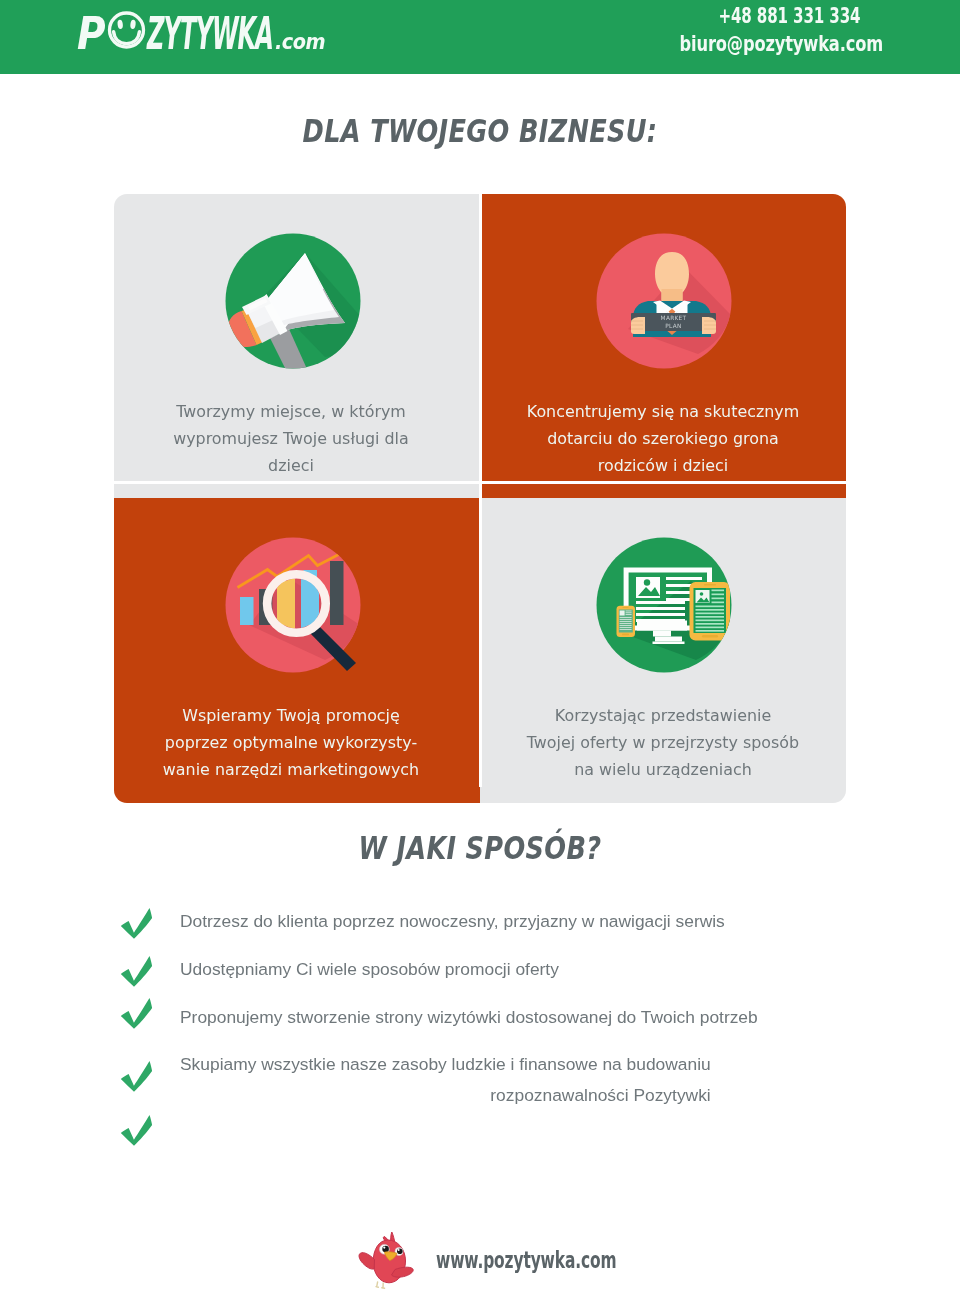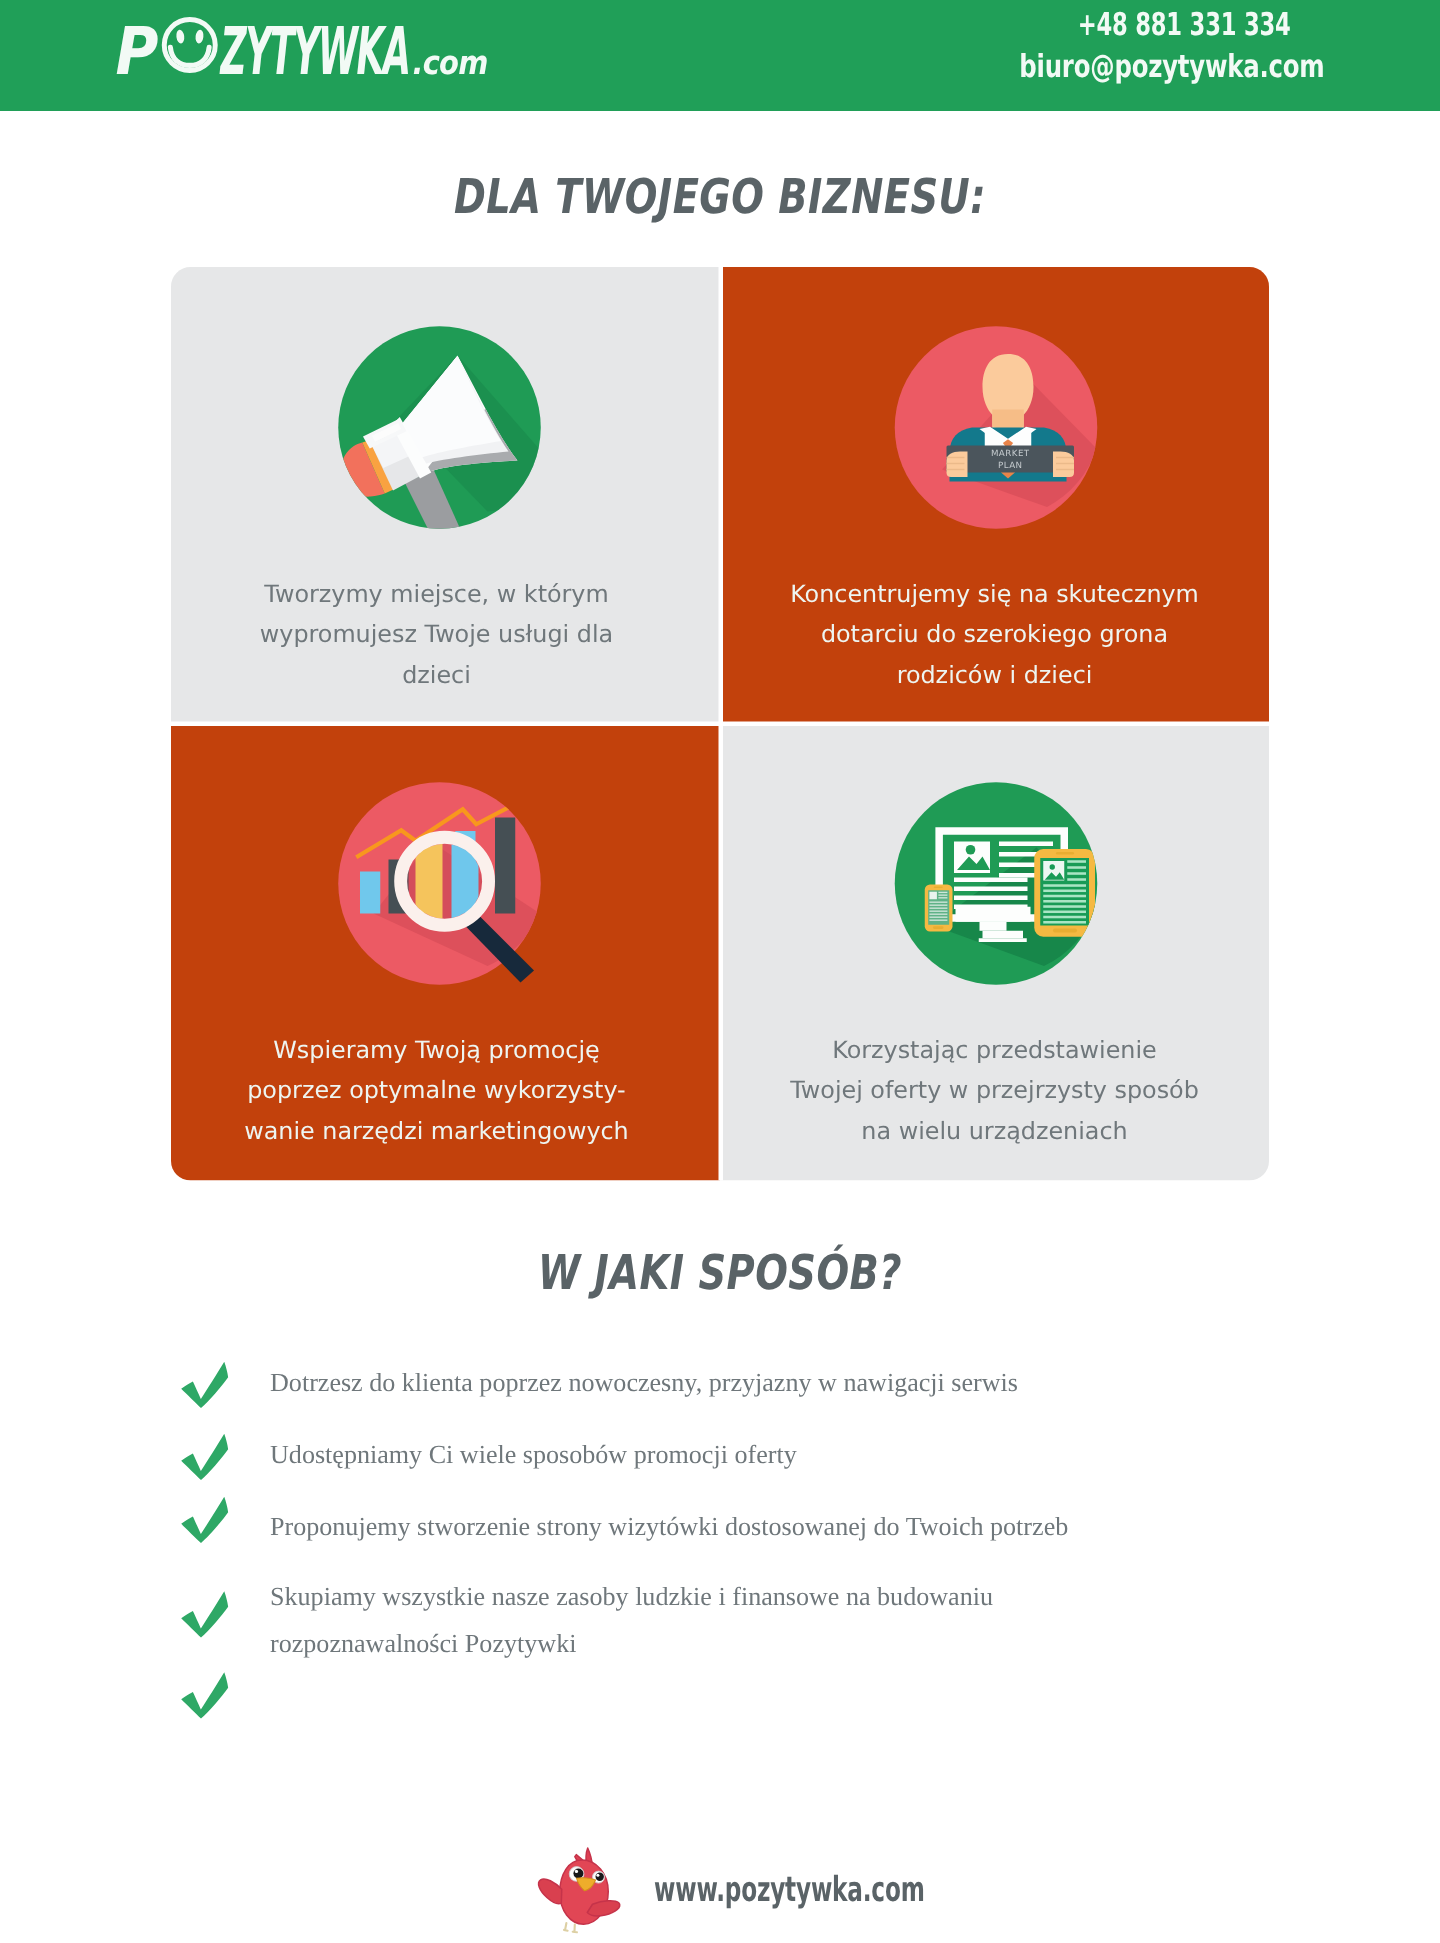--- a/index.html
+++ b/index.html
@@ -19,21 +19,21 @@
   .mp{fill:#c5cbce;font-family:"DejaVu Sans",sans-serif;font-size:5.8px;text-anchor:middle;letter-spacing:.3px;}
 
   
   .h-title{position:absolute;width:960px;text-align:center;color:#5a6367;
       font-family:"DejaVu Sans",sans-serif;font-weight:bold;font-style:italic;
       font-size:32px;letter-spacing:.4px;transform:scaleX(.80);transform-origin:50% 50%;}
   #title1{top:112px;}
   #title2{top:829px;}
 
   
-  .grid{position:absolute;left:114px;top:178px;width:732px;height:609px;border-radius:13px;overflow:hidden;
+  .grid{position:absolute;left:114px;top:194px;width:732px;height:609px;border-radius:13px;overflow:hidden;
         display:grid;grid-template-columns:366px 366px;grid-template-rows:304px 305px;}
   .cell{position:relative;overflow:hidden;}
   .cell.gray{background:#e6e7e8;}
   .cell.green{background:#c2410c;}
   .cell .ico{position:absolute;left:116px;top:39px;width:136px;height:136px;}
   .cell .txt{position:absolute;left:0;right:0;top:204px;text-align:center;
         font-family:"DejaVu Sans",sans-serif;font-size:15.9px;line-height:27px;padding:0 8px;box-sizing:border-box;white-space:pre-line;}
   .cell.gray .txt{color:#6f777b;}
   .cell:nth-child(1) .txt,.cell:nth-child(3) .txt{transform:translateX(-6px);}
   .cell:nth-child(1) .ico,.cell:nth-child(3) .ico{left:111px;}
@@ -43,21 +43,21 @@
 
   
   .list{position:absolute;left:114px;top:901px;width:790px;}
   .li{position:relative;display:flex;align-items:center;margin-bottom:8px;}
   .li.two{padding-top:4px;}
   .li.last{padding-top:7px;}
   .li.last .chk{top:-14px;}
   .li .chk{width:40px;height:40px;flex:0 0 40px;margin-right:26px;position:relative;top:4px;left:3px;}
   .li:nth-child(3) .chk{top:-2px;}
   .li.two .chk{top:-2px;}
-  .li .ltxt{color:#6f777b;font-family:Liberation Serif, serif;font-size:17.4px;line-height:31px;white-space:pre-line;}
+  .li .ltxt{color:#6f777b;font-family:Liberation Sans, sans-serif;font-size:17.4px;line-height:31px;white-space:pre-line;text-align:right;}
   .bird{position:absolute;left:355px;top:1228px;width:63px;height:63px;}
   .wwwtxt{position:absolute;left:436px;top:1247px;color:#5a6367;transform-origin:0 50%;transform:scaleX(.672);
        font-family:"DejaVu Sans",sans-serif;font-weight:bold;font-size:23px;letter-spacing:-.2px;}
 </style>
 </head>
 <body>
 
 <div class="page">
 
   <div class="header">

